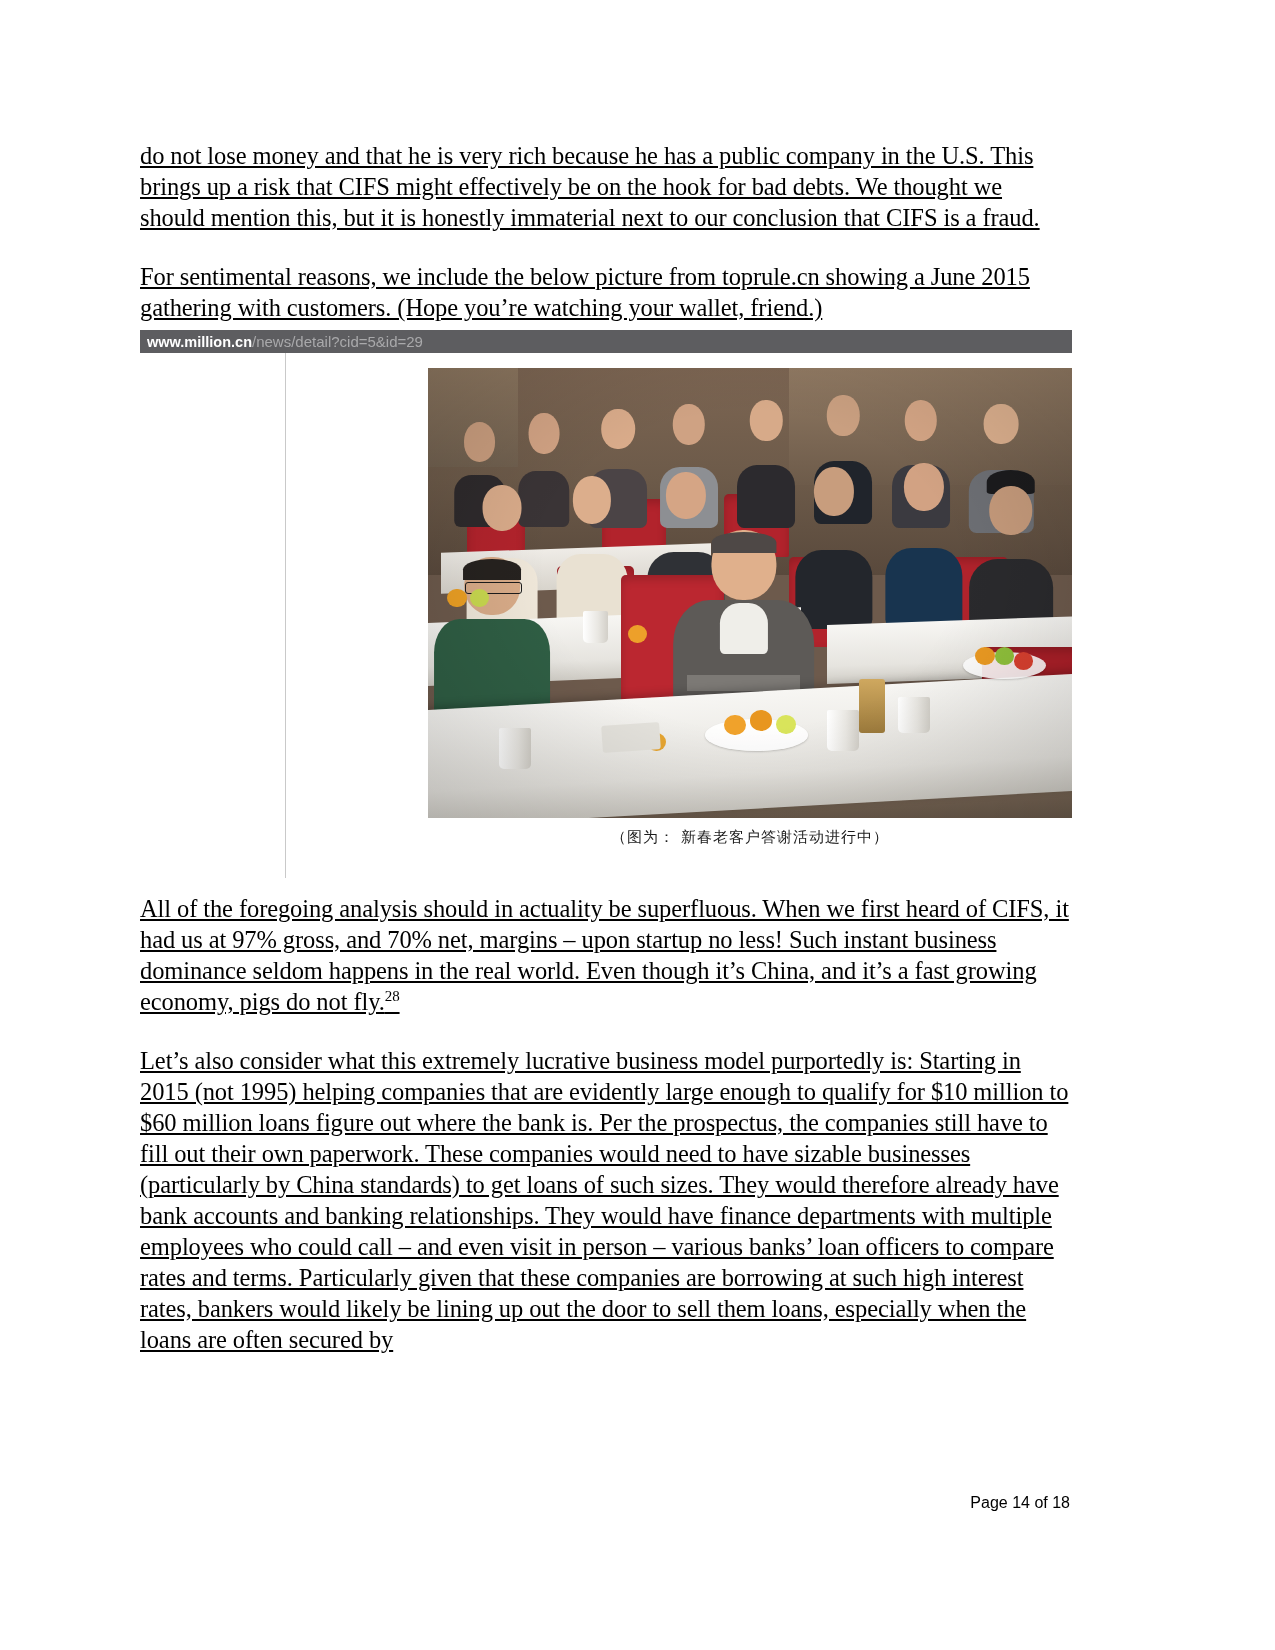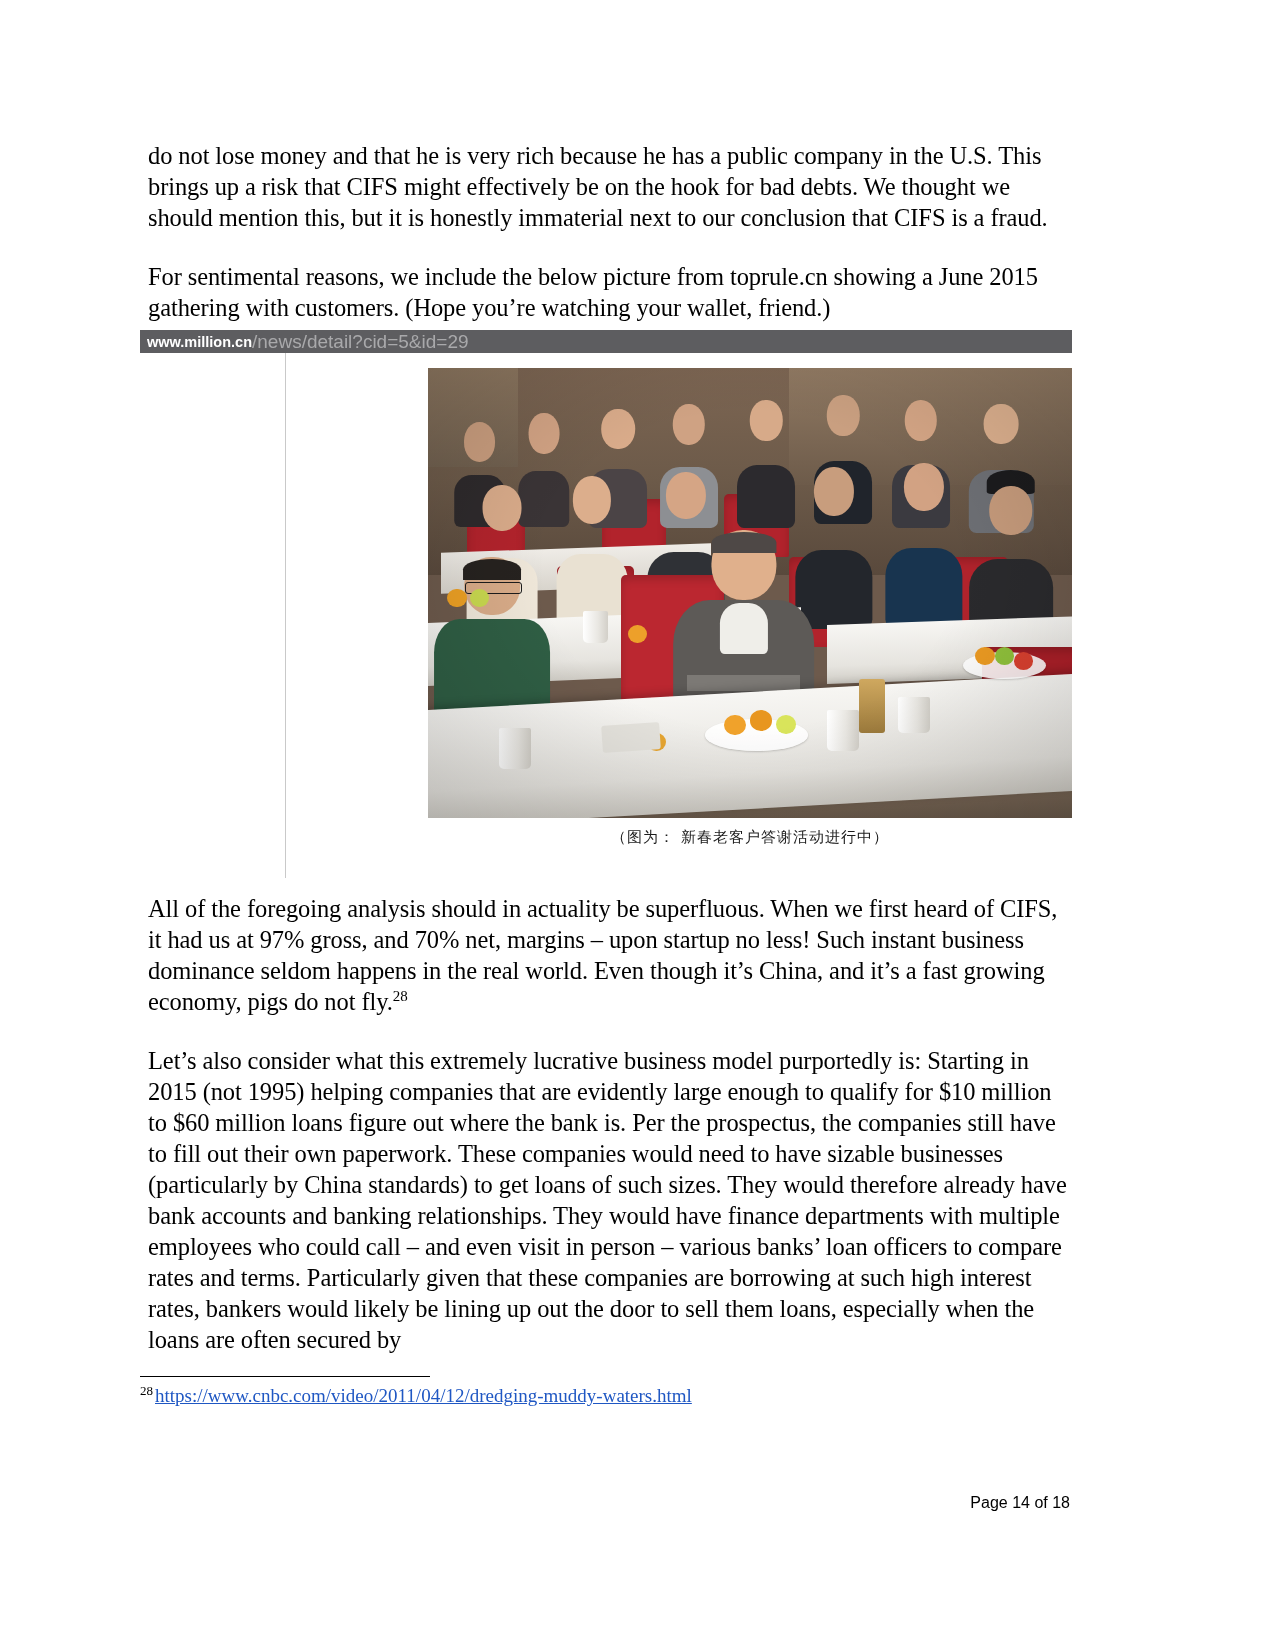--- a/index.html
+++ b/index.html
@@ -27,23 +27,24 @@
   .content {
     position: absolute;
     left: 140px;
     top: 140px;
     width: 930px;
   }
 
   p.body-text {
     font-size: 24.5px;
     line-height: 31px;
-    margin: 0 0 28px 8px;
+    margin: 0 0 28px 0;
     text-align: left;
     letter-spacing: -0.1px;
+    text-decoration: underline;
   }
 
   .section-heading {
     font-size: 24.5px;
     line-height: 31px;
     text-decoration: underline;
     margin: 0 0 30px 0;
   }
 
   sup.fn-ref {
@@ -74,21 +75,21 @@
   }
   .url-domain {
     font-family: "Liberation Sans", "DejaVu Sans", sans-serif;
     font-size: 14.5px;
     font-weight: bold;
     color: #ffffff;
     white-space: nowrap;
   }
   .url-path {
     font-family: "Liberation Sans", "DejaVu Sans", sans-serif;
-    font-size: 19px;
+    font-size: 15px;
     color: #a9a9ab;
     white-space: nowrap;
   }
   .page-body {
     position: absolute;
     left: 0;
     top: 23px;
     width: 932px;
     height: 507px;
     background: #ffffff;
@@ -377,20 +378,16 @@
     <div class="photo-caption">（图为： 新春老客户答谢活动进行中）</div>
   </div>
 
   <div style="position:absolute;left:140px;top:893px;width:930px;">
 
     <p class="body-text"><span>All of the foregoing analysis should in actuality be superfluous.  When we first heard of CIFS, it had us at 97% gross, and 70% net, margins – upon startup no less!  Such instant business dominance seldom happens in the real world.  Even though it’s China, and it’s a fast growing economy, pigs do not fly.</span><sup class="fn-ref">28</sup></p>
 
     <p class="body-text">Let’s also consider what this extremely lucrative business model purportedly is: Starting in 2015 (not 1995) helping companies that are evidently large enough to qualify for $10 million to $60 million loans figure out where the bank is.  Per the prospectus, the companies still have to fill out their own paperwork.  These companies would need to have sizable businesses (particularly by China standards) to get loans of such sizes.  They would therefore already have bank accounts and banking relationships.  They would have finance departments with multiple employees who could call – and even visit in person – various banks’ loan officers to compare rates and terms.  Particularly given that these companies are borrowing at such high interest rates, bankers would likely be lining up out the door to sell them loans, especially when the loans are often secured by</p>
   </div>
 
-  <div class="footnote-area">
-    <div class="footnote-rule"></div>
-    <div class="footnote"><sup>28</sup><a class="fn-link" href="#">https://www.cnbc.com/video/2011/04/12/dredging-muddy-waters.html</a></div>
-  </div>
 
   <div class="page-footer">Page 14 of 18</div>
 
 </div>
 
 </body></html>

